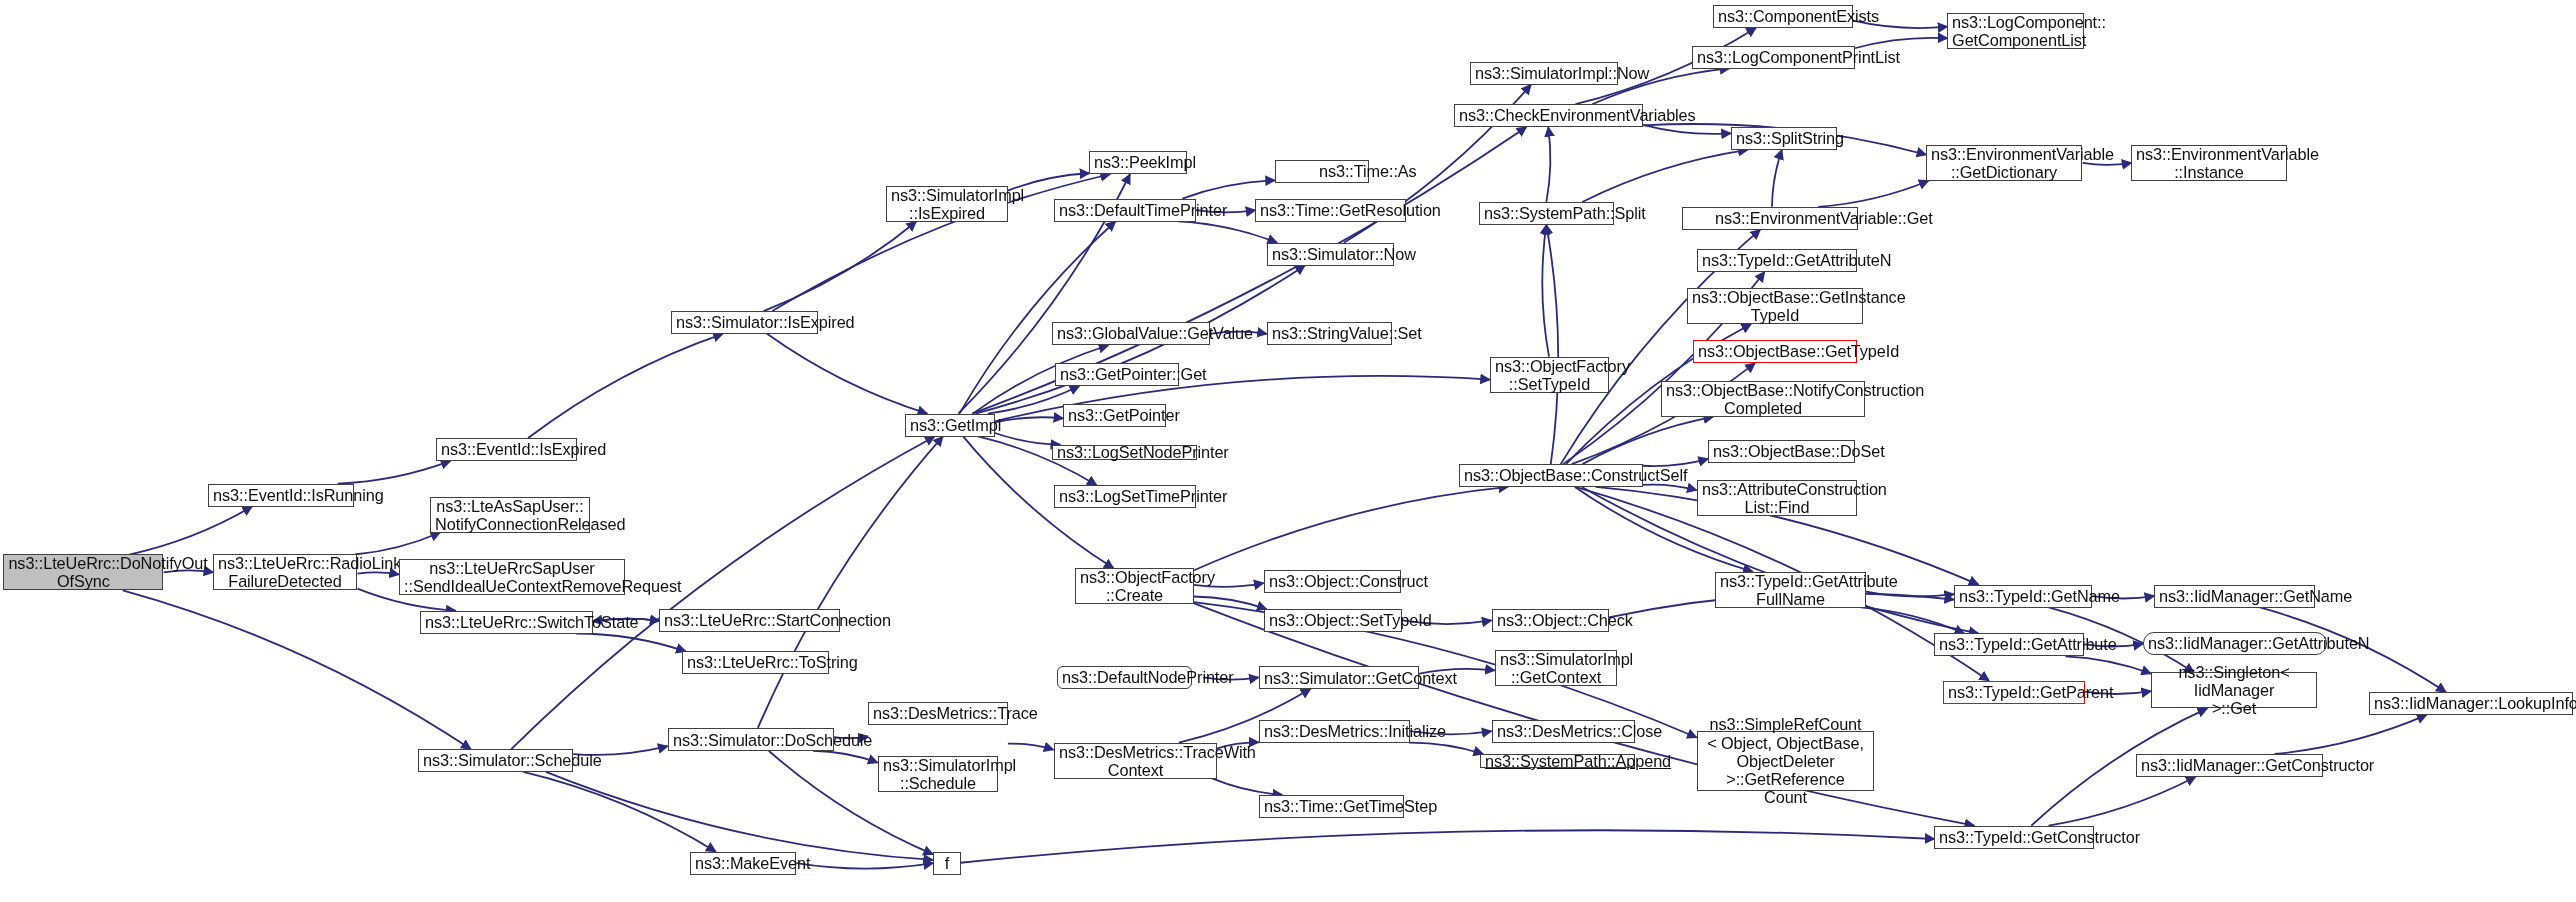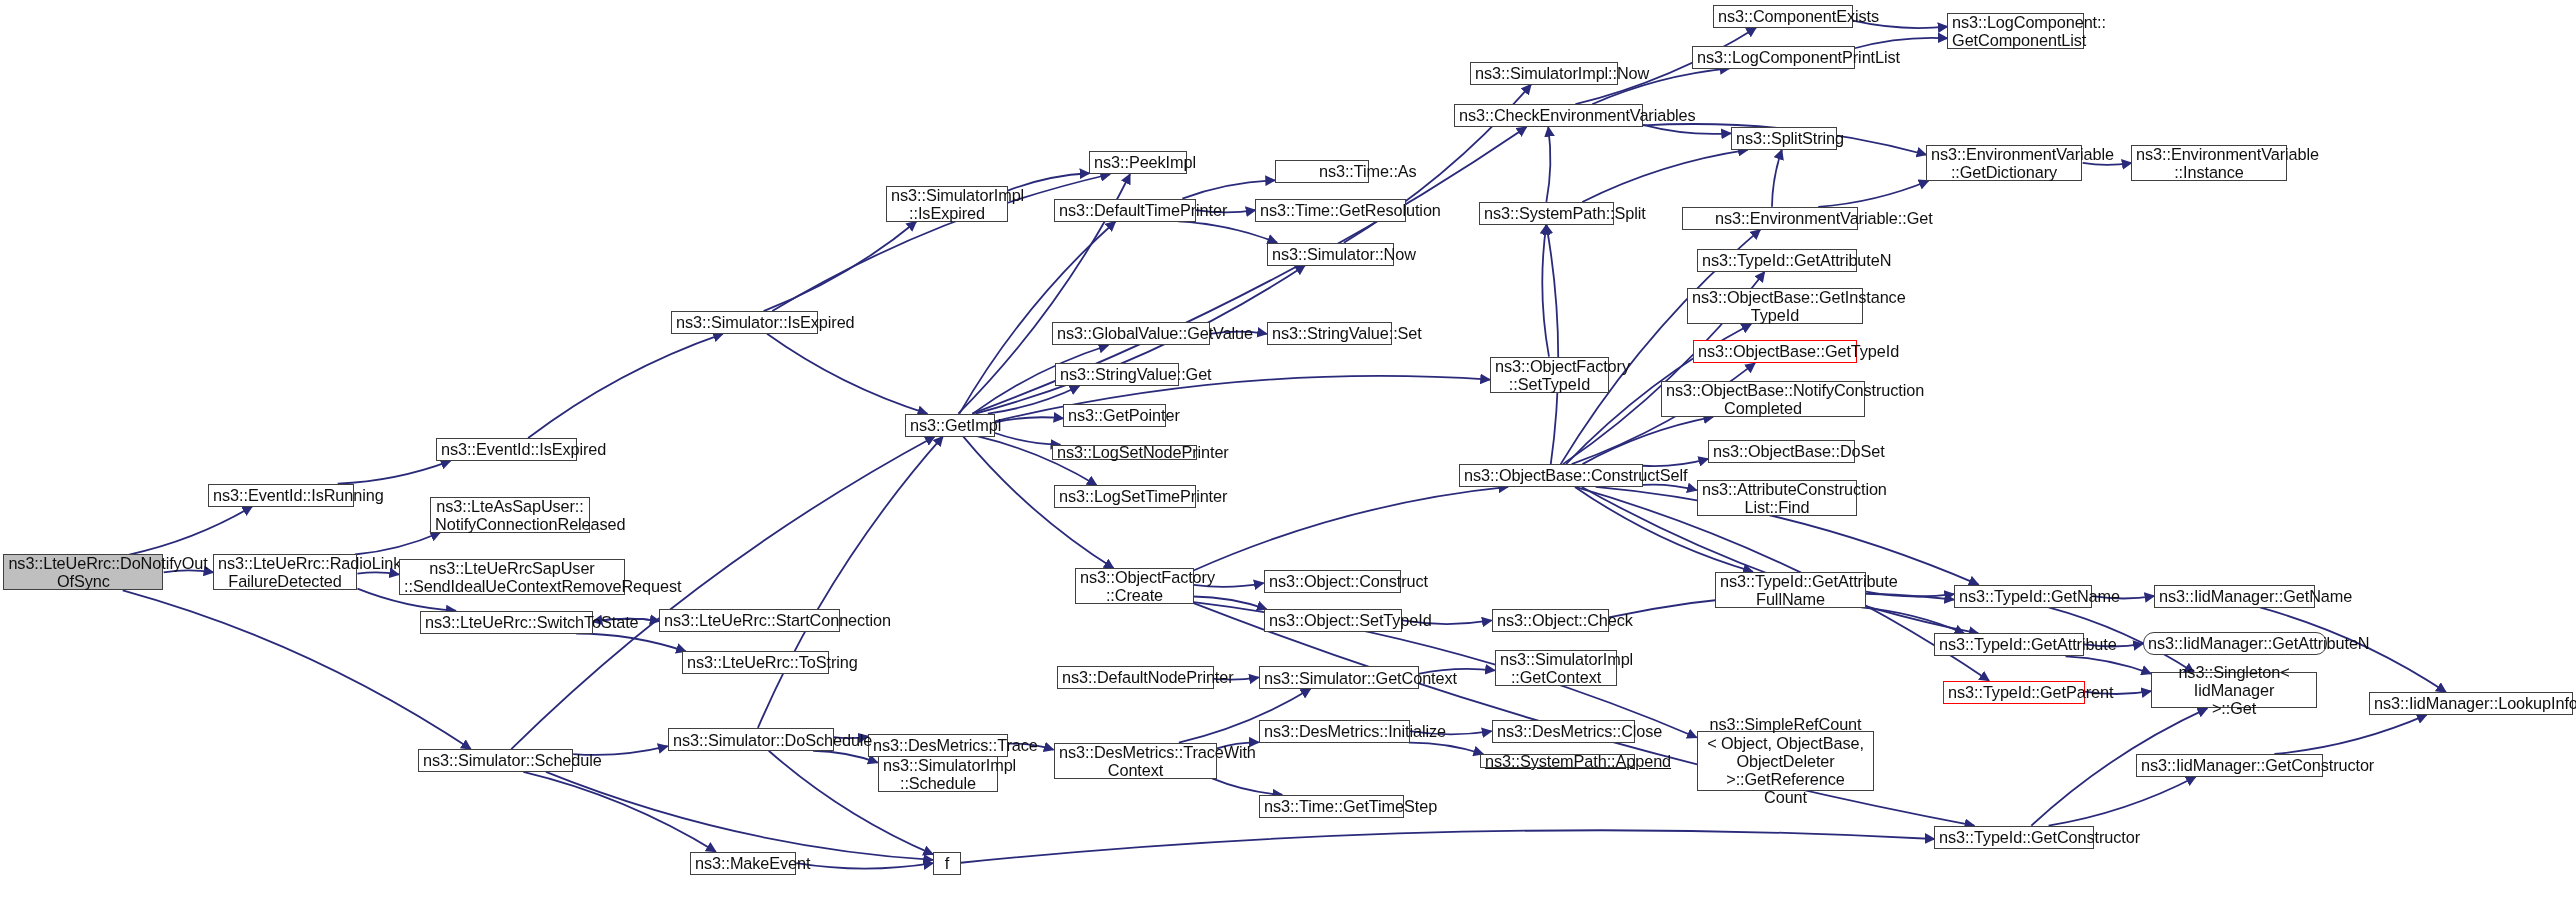--- a/index.html
+++ b/index.html
@@ -171,21 +171,21 @@
       <div class="node" style="left: 886px; top: 186px; width: 122px; height: 36px;"><span class="lbl">ns3::SimulatorImpl
 ::IsExpired</span></div>
       <div class="node" style="left: 1089px; top: 151px; width: 98px; height: 23px;"><span class="lbl">ns3::PeekImpl</span></div>
       <div class="node" style="left: 905px; top: 414px; width: 90px; height: 23px;"><span class="lbl">ns3::GetImpl</span></div>
       <div class="node" style="left: 1054px; top: 199px; width: 142px; height: 23px;"><span class="lbl">ns3::DefaultTimePrinter</span></div>
       <div class="node" style="left: 1275px; top: 160px; width: 94px; height: 23px; padding-left: 43px;"><span class="lbl">ns3::Time::As</span></div>
       <div class="node" style="left: 1255px; top: 199px; width: 151px; height: 23px;"><span class="lbl">ns3::Time::GetResolution</span></div>
       <div class="node" style="left: 1267px; top: 243px; width: 127px; height: 23px;"><span class="lbl">ns3::Simulator::Now</span></div>
       <div class="node" style="left: 1052px; top: 322px; width: 158px; height: 23px;"><span class="lbl">ns3::GlobalValue::GetValue</span></div>
       <div class="node" style="left: 1267px; top: 322px; width: 125px; height: 23px;"><span class="lbl">ns3::StringValue::Set</span></div>
-      <div class="node" style="left: 1055px; top: 363px; width: 124px; height: 23px;"><span class="lbl">ns3::StringValue::Get</span></div>
+      <div class="node" style="left: 1055px; top: 363px; width: 124px; height: 23px;"><span class="lbl">ns3::GetPointer::Get</span></div>
       <div class="node" style="left: 1063px; top: 404px; width: 103px; height: 23px;"><span class="lbl">ns3::GetPointer</span></div>
       <div class="node" style="left: 1052px; top: 445px; width: 145px; height: 15px;"><span class="lbl">ns3::LogSetNodePrinter</span></div>
       <div class="node" style="left: 1054px; top: 485px; width: 142px; height: 23px;"><span class="lbl">ns3::LogSetTimePrinter</span></div>
       <div class="node" style="left: 1470px; top: 62px; width: 148px; height: 23px;"><span class="lbl">ns3::SimulatorImpl::Now</span></div>
       <div class="node" style="left: 1454px; top: 104px; width: 189px; height: 23px;"><span class="lbl">ns3::CheckEnvironmentVariables</span></div>
       <div class="node" style="left: 1713px; top: 4.9px; width: 140px; height: 23px;"><span class="lbl">ns3::ComponentExists</span></div>
       <div class="node" style="left: 1692px; top: 46px; width: 163px; height: 23px;"><span class="lbl">ns3::LogComponentPrintList</span></div>
       <div class="node" style="left: 1947px; top: 13px; width: 137px; height: 36px;"><span class="lbl">ns3::LogComponent::
 GetComponentList</span></div>
       <div class="node" style="left: 1731px; top: 127px; width: 106px; height: 23px;"><span class="lbl">ns3::SplitString</span></div>
@@ -223,29 +223,29 @@
 &lt; Object, ObjectBase,
 ObjectDeleter &gt;::GetReference
 Count</span></div>
       <div class="node" style="left: 1075px; top: 568px; width: 119px; height: 36px;"><span class="lbl">ns3::ObjectFactory
 ::Create</span></div>
       <div class="node" style="left: 1264px; top: 570px; width: 137px; height: 23px;"><span class="lbl">ns3::Object::Construct</span></div>
       <div class="node" style="left: 1264px; top: 609px; width: 138px; height: 23px;"><span class="lbl">ns3::Object::SetTypeId</span></div>
       <div class="node" style="left: 1492px; top: 609px; width: 117px; height: 23px;"><span class="lbl">ns3::Object::Check</span></div>
       <div class="node" style="left: 1495px; top: 650px; width: 122px; height: 36px;"><span class="lbl">ns3::SimulatorImpl
 ::GetContext</span></div>
-      <div class="node" style="left: 1057px; top: 666px; width: 157px; height: 23px;"><span class="lbl">ns3::DefaultNodePrinter</span></div>
+      <div class="node" style="left: 1057px; top: 666px; width: 135px; height: 23px; border-radius: 6px;"><span class="lbl">ns3::DefaultNodePrinter</span></div>
       <div class="node" style="left: 1259px; top: 666px; width: 160px; height: 23px; align-items: flex-end;"><span class="lbl">ns3::Simulator::GetContext</span></div>
       <div class="node" style="left: 1259px; top: 720px; width: 151px; height: 23px;"><span class="lbl">ns3::DesMetrics::Initialize</span></div>
       <div class="node" style="left: 1492px; top: 720px; width: 143px; height: 23px;"><span class="lbl">ns3::DesMetrics::Close</span></div>
       <div class="node" style="left: 1480px; top: 754px; width: 155px; height: 14px; text-decoration: underline;"><span class="lbl">ns3::SystemPath::Append</span></div>
       <div class="node" style="left: 1054px; top: 743px; width: 163px; height: 36px;"><span class="lbl">ns3::DesMetrics::TraceWith
 Context</span></div>
       <div class="node" style="left: 1259px; top: 795px; width: 145px; height: 23px;"><span class="lbl">ns3::Time::GetTimeStep</span></div>
-      <div class="node" style="left: 868px; top: 734px; width: 140px; height: 23px;"><span class="lbl">ns3::DesMetrics::Trace</span></div>
+      <div class="node" style="left: 868px; top: 702px; width: 140px; height: 23px;"><span class="lbl">ns3::DesMetrics::Trace</span></div>
       <div class="node" style="left: 878px; top: 756px; width: 120px; height: 36px;"><span class="lbl">ns3::SimulatorImpl
 ::Schedule</span></div>
       <div class="node" style="left: 668px; top: 728px; width: 166px; height: 23px; align-items: flex-end;"><span class="lbl">ns3::Simulator::DoSchedule</span></div>
       <div class="node" style="left: 418px; top: 749px; width: 155px; height: 23px;"><span class="lbl">ns3::Simulator::Schedule</span></div>
       <div class="node" style="left: 690px; top: 852px; width: 106px; height: 23px;"><span class="lbl">ns3::MakeEvent</span></div>
       <div class="node" style="left: 933px; top: 852px; width: 28px; height: 23px;"><span class="lbl">f</span></div>
     </div>
 </div>
 
 

